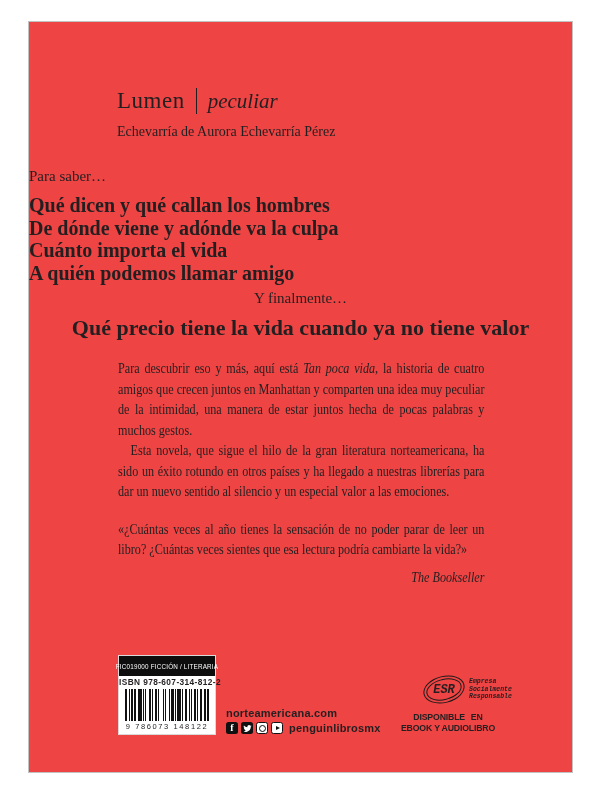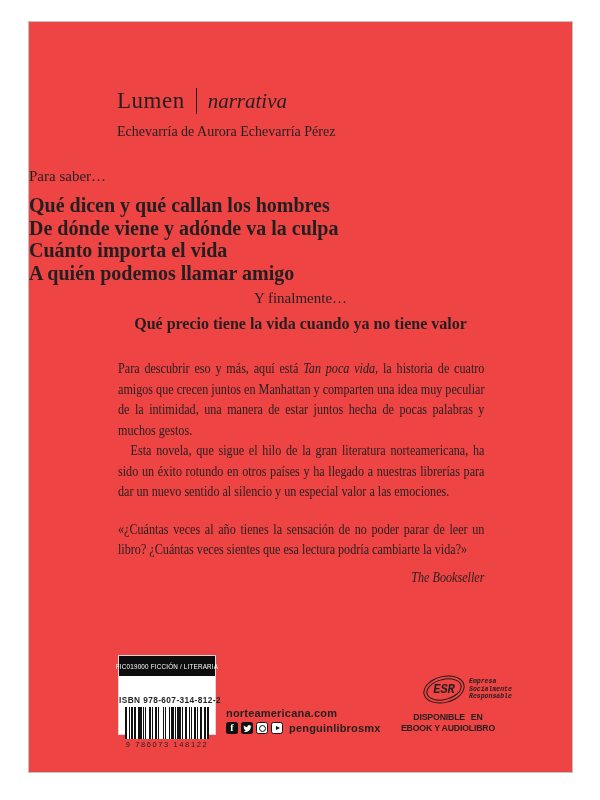--- a/index.html
+++ b/index.html
@@ -14,40 +14,40 @@
   .brand .sep{display:inline-block;width:1px;height:26px;background:#231f20;margin:0 11px;}
   .brand .coll{font-size:21px;font-style:italic;}
   .translation{position:absolute;left:88px;top:102px;font-size:14px;}
 
   
   .teaser{position:absolute;left:0;right:0;top:146px;text-align:left;}
   .teaser .intro{font-size:15px;margin-bottom:9px;}
   .teaser .titem{font-size:20px;font-weight:700;line-height:22.5px;}
   .finally{position:absolute;left:0;right:0;top:268px;text-align:center;}
   .finally .intro{font-size:15px;margin-bottom:8px;}
-  .finally .titem{font-size:16px;font-weight:700;text-align:center;}
+  .finally .titem{font-size:22px;font-weight:700;text-align:center;}
 
   
   .text-col{position:absolute;left:89px;top:336px;width:468px;
             transform:scaleX(0.783);transform-origin:0 0;
             font-size:15.5px;line-height:20.5px;text-align:justify;}
   .text-col p{margin:0;}
   .text-col .p2{text-indent:16px;}
   .text-col .book-title{font-style:italic;}
   .text-col .quote{margin-top:17px;}
   .text-col .attribution{margin-top:7px;text-align:right;font-style:italic;}
 
   
   .barcode-box{position:absolute;left:89px;top:633px;width:98px;height:80px;
                background:#fff;border:1px solid #d9d9d9;box-sizing:border-box;
                font-family:"Liberation Sans",sans-serif;}
   .bc-head{height:20px;background:#0d0d0d;color:#fff;display:flex;align-items:center;
            justify-content:center;font-size:6.3px;letter-spacing:.2px;white-space:nowrap;}
   .bc-isbn{text-align:right;font-size:8.3px;font-weight:700;letter-spacing:.4px;
-           margin-top:19px;white-space:nowrap;}
+           margin-top:1px;white-space:nowrap;}
   .bc-bars{display:flex;height:32px;margin:2px 6px 0 6px;}
   .bc-bars span{flex-basis:0;}
   .bc-digits{text-align:center;font-size:7.5px;letter-spacing:1.6px;margin-top:1px;white-space:nowrap;}
 
   
   .footer-left{position:absolute;left:197px;top:685px;font-family:"Liberation Sans",sans-serif;}
   .website{font-size:11px;font-weight:700;letter-spacing:.2px;}
   .social-row{display:flex;align-items:center;margin-top:3px;gap:3px;}
   .sicon{width:12px;height:12px;border-radius:2.5px;display:flex;align-items:center;
          justify-content:center;box-sizing:border-box;}
@@ -80,21 +80,21 @@
 </style>
 </head>
 <body>
 
 <div class="page">
   <div class="cover">
 
     <div class="brand">
       <span class="pub">Lumen</span>
       <span class="sep"></span>
-      <span class="coll">narrativa</span>
+      <span class="coll">peculiar</span>
     </div>
     <div class="translation">Echevarría de Aurora Echevarría Pérez</div>
 
     <div class="teaser">
       <div class="intro">Para saber…</div>
       <div class="titem">Qué dicen y qué callan los hombres</div>
       <div class="titem">De dónde viene y adónde va la culpa</div>
       <div class="titem">Cuánto importa el vida</div>
       <div class="titem">A quién podemos llamar amigo</div>
     </div>

